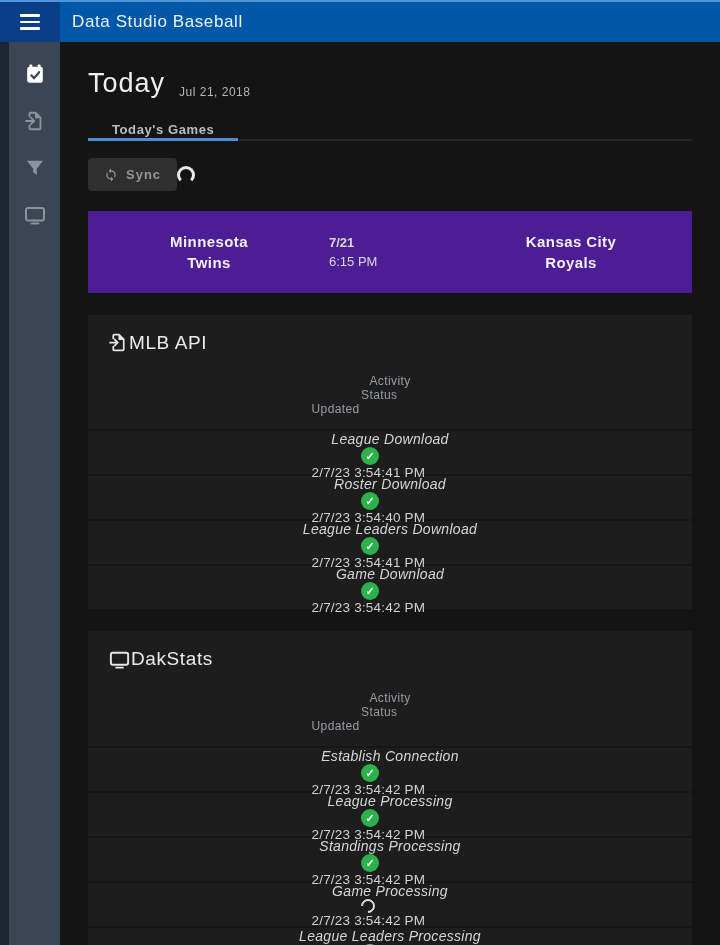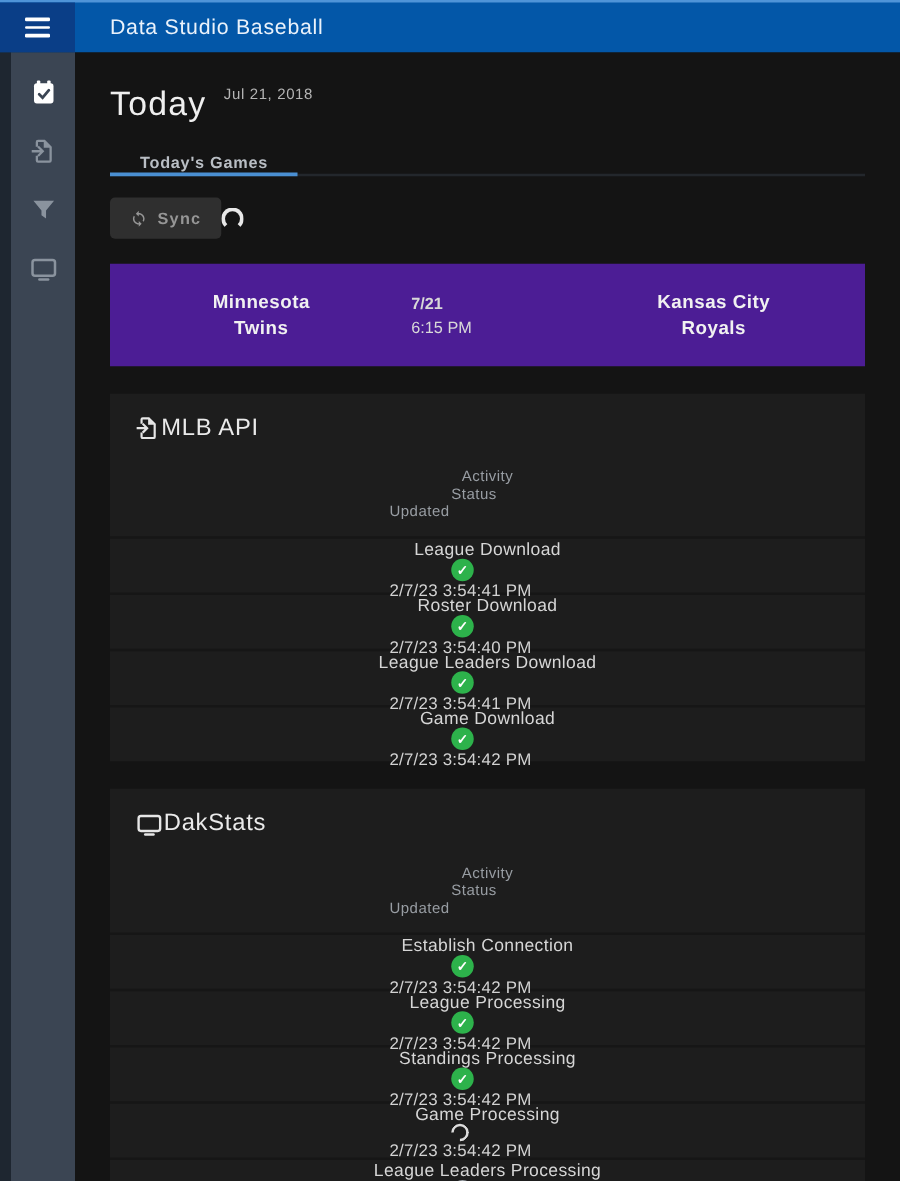--- a/index.html
+++ b/index.html
@@ -16,37 +16,37 @@
     position:absolute; top:0; left:0; right:0; height:42px;
     background:#0357a8; display:flex; align-items:stretch;
     border-top:2px solid #4f94d8;
   }
   .menu-btn {
     width:60px; background:#0a3e87; display:flex; flex-direction:column;
     align-items:center; justify-content:center; gap:4px; cursor:pointer;
   }
   .menu-btn i { display:block; width:20px; height:2.5px; background:#ffffff; border-radius:1px; }
   .app-title {
-    display:flex; align-items:center; padding-left:28px;
+    display:flex; align-items:center; padding-left:12px;
     font-size:17px; letter-spacing:.6px; color:#eaf2fb;
   }
   
   .sidebar {
     position:absolute; top:42px; left:0; bottom:0; width:60px;
     background:linear-gradient(90deg,#1e2630 0 9px,#3b4553 9px);
     display:flex; flex-direction:column; align-items:center;
     padding:20px 0 0 9px; gap:23px;
   }
   .side-icon { width:24px; height:24px; display:flex; align-items:center; justify-content:center; cursor:pointer; }
   
   .main {
     position:absolute; left:60px; top:42px; right:0; bottom:0;
     background:#141414; padding:24px 28px 0 28px; overflow:hidden;
   }
-  .page-head { display:flex; align-items:flex-start; gap:14px; margin-top:2px; }
+  .page-head { display:flex; align-items:flex-end; gap:14px; margin-top:2px; }
   .page-title { font-size:27px; letter-spacing:1px; color:#efefef; font-weight:normal; }
   .page-date  { font-size:12px; color:#b5b5b5; letter-spacing:.5px; }
   
   .tabs { display:flex; margin-top:12px; border-bottom:2px solid #23272c; }
   .tab {
     padding:11px 24px 1px; font-size:13px; font-weight:bold; letter-spacing:.6px;
     color:#8d9298; cursor:pointer; margin-bottom:-2px; border-bottom:3px solid transparent;
   }
   .tab.active { color:#b9bec4; border-bottom-color:#4a8fd2; }
   
@@ -76,21 +76,21 @@
   
   .card { margin-top:22px; background:#1d1d1d; }
   .card-head { display:flex; align-items:flex-start; gap:0; padding:17px 20px 4px; }
   .card-title { font-size:19px; letter-spacing:.6px; color:#eaeaea; font-weight:normal; }
   .cols, .row { display:flex; align-items:center; padding:0 20px;flex-direction:column; }
   .cols { padding-top:16px; padding-bottom:13px; font-size:12px; color:#989da3; letter-spacing:.4px; }
   .c-act { flex:1; }
   .c-st  { width:58px; }
   .c-upd { width:185px; padding-left:14px; }
   .row { height:45px; border-top:2px solid #161616; }
-  .row .c-act { font-size:14px; color:#d6d6d6; letter-spacing:.3px; }
+  .row .c-act { font-size:14px; color:#d6d6d6; letter-spacing:.3px;font-style:italic; }
   .row .c-upd { font-size:13.5px; color:#d2d2d2; letter-spacing:.2px; }
   .row .c-st  { display:flex; }
   
   .status-icon { width:18px; height:18px; border-radius:50%; display:flex; align-items:center; justify-content:center; }
   .status-icon[data-status="success"] { background:#2db24b; }
   .status-icon[data-status="success"]::after { content:"✓"; color:#fff; font-size:11px; font-weight:bold; }
   .status-icon[data-status="loading"] {
     width:14px; height:14px; border:2.5px solid #dcdcdc; border-left-color:transparent;
     transform:rotate(-45deg); background:transparent;
   }

